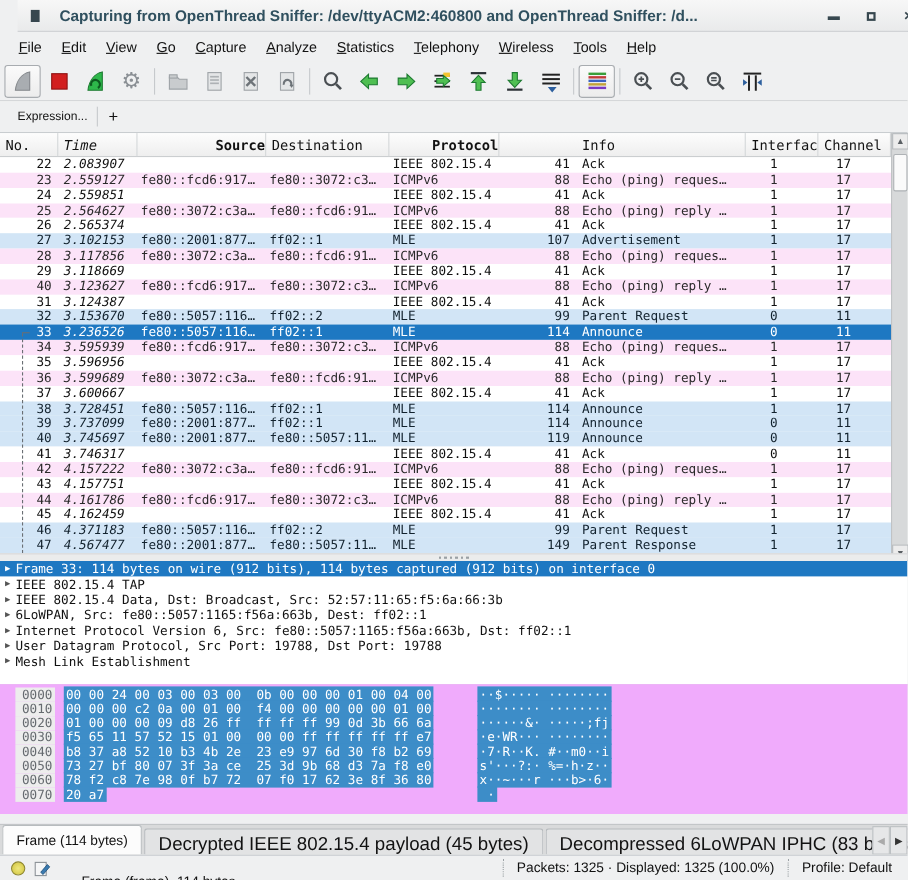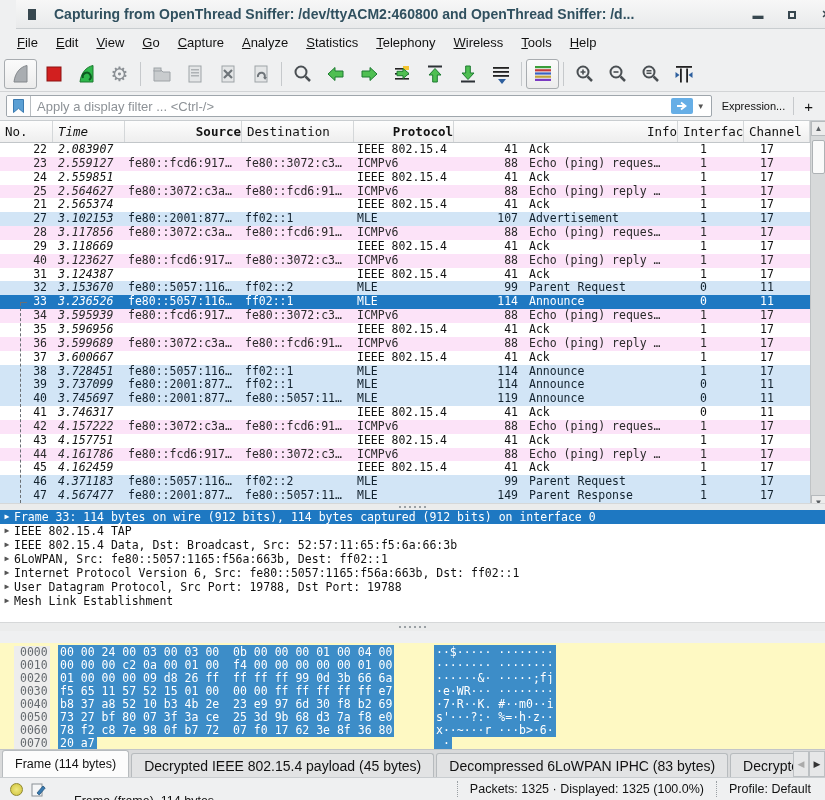--- a/index.html
+++ b/index.html
@@ -92,31 +92,31 @@
 
   
   .details { position:absolute; top:510px; left:0; width:825px; height:112px; background:#ffffff; overflow:hidden; }
   .dline { height:14px; font-size:11.5px; line-height:14px; color:#111;
     display:flex; align-items:center; white-space:pre; }
   .dline .arr { width:14px; text-align:center; font-size:8px; color:#555; flex:0 0 14px; }
   .dline.sel { background:#1e78c2; color:#ffffff; }
   .dline.sel .arr { color:#ffffff; }
 
   
-  .hexpane { position:absolute; top:643px; left:0; width:825px; height:118px; background:#fef9c3; overflow:hidden; padding-top:3px; }
+  .hexpane { position:absolute; top:622px; left:0; width:825px; height:118px; background:#f0abfc; overflow:hidden; padding-top:3px; }
   .hrow { height:13px; font-size:11.5px; line-height:13px; white-space:pre; display:flex; }
   .hrow .off { width:36px; margin-left:14px; color:#666b70; background:#ededed; padding-left:6px; }
   .hrow .hexcol { width:342px; margin-left:8px; }
   .hrow .asccol { width:132px; margin-left:34px; }
   .hl { background:#3d8dc8; color:#ffffff; padding:0 2px; }
 
   
   .tabbar { position:absolute; top:749px; left:0; width:825px; height:28px; background:#d9dadb;
     border-top:1px solid #c3c6c8; display:flex; align-items:flex-end; overflow:hidden; padding-left:2px; }
-  .btab { font-size:14px; color:#121212; background:#e2e3e4; border:1px solid #b7bbbe; border-bottom:none;
+  .btab { font-size:17px; color:#121212; background:#e2e3e4; border:1px solid #b7bbbe; border-bottom:none;
     border-radius:3px 3px 0 0; padding:4px 12px 5px 12px; margin-right:2px; white-space:nowrap; height:24px; }
   .btab.active { background:#fcfcfc; height:27px; padding-top:6px; font-size:12.5px; }
   .tab-arrows { position:absolute; right:0; bottom:0; height:26px; display:flex; }
   .tarr { width:16px; height:26px; background:#e6e7e8; border:1px solid #bcc0c3;
     display:flex; align-items:center; justify-content:center; font-size:9px; color:#333; }
   .tarr.disabled { color:#aaa; }
 
   
   .statusbar { position:absolute; top:777px; left:0; width:825px; height:23px; background:#eff0f1;
     border-top:1px solid #c9cdd0; display:flex; align-items:center; font-size:12.5px; color:#121212; }
@@ -288,47 +288,33 @@
           <rect x="3" y="3" width="16" height="1.8" fill="#222"></rect>
           <rect x="7" y="5.5" width="1.8" height="14" fill="#222"></rect>
           <rect x="13.2" y="5.5" width="1.8" height="14" fill="#222"></rect>
           <path d="M6.5,12 l-4,-3 v6 z" fill="#2d5f9e"></path>
           <path d="M15.5,12 l4,-3 v6 z" fill="#2d5f9e"></path>
         </svg>
     </div>
   </div>
 
   <div class="filterbar">
-    <div class="fwrap">
-      <div class="bkm-btn">
-        <svg width="11" height="14">
-            <path d="M0.5,0.5 h10 v13 l-5,-4.2 l-5,4.2 z" fill="#5a9fd4" stroke="#3a7ab0"></path>
-          </svg>
-      </div>
-      <input class="filter-input" value="" placeholder="Apply a display filter ... &lt;Ctrl-/&gt;" style="">
-      <div class="apply-btn">
-        <svg width="12" height="10">
-            <path d="M1,5 h7 M5,1.5 L9.5,5 L5,8.5" stroke="#ffffff" stroke-width="1.8" fill="none"></path>
-          </svg>
-      </div>
-      <div class="drop-caret">▼</div>
-    </div>
     <div class="expr-label">Expression...</div>
     <div class="fsep"></div>
     <div class="plus-label">+</div>
   </div>
 
   <div class="pheader mono">
       <div class="hcell c-no" style="text-align: left; padding: 3px 0px 0px 5px;">No.</div>
       <div class="hcell c-time" style="text-align: left; padding: 3px 0px 0px 5px;">Time</div>
       <div class="hcell c-src" style="text-align: right; padding: 3px 0px 0px 5px; font-weight: bold;">Source</div>
       <div class="hcell c-dst" style="text-align: left; padding: 3px 0px 0px 5px;">Destination</div>
       <div class="hcell c-proto" style="text-align: right; padding: 3px 0px 0px 5px; font-weight: bold;">Protocol</div>
       <div class="hcell c-len" style="text-align: left; padding: 3px 0px 0px 5px; margin-top: 28px;">Length</div>
-      <div class="hcell c-info" style="text-align: right; padding: 3px 0px 0px 5px;">Info</div>
+      <div class="hcell c-info" style="text-align: left; padding: 3px 0px 0px 5px;">Info</div>
       <div class="hcell c-iface" style="text-align: left; padding: 3px 0px 0px 5px;">Interface ID</div>
       <div class="hcell c-chan" style="text-align: left; padding: 3px 0px 0px 5px;">Channel</div>
     </div>
 
   <div class="plist mono">
     <div class="rel-tick"></div>
     <div class="rel-line"></div>
   <div class="prow white">
         <div class="pc c-no">22</div>
         <div class="pc c-time">2.083907</div>
@@ -367,21 +353,21 @@
         <div class="pc c-time">2.564627</div>
         <div class="pc c-src">fe80::3072:c3a…</div>
         <div class="pc c-dst">fe80::fcd6:91…</div>
         <div class="pc c-proto">ICMPv6</div>
         <div class="pc c-len">88</div>
         <div class="pc c-info">Echo (ping) reply …</div>
         <div class="pc c-iface">1</div>
         <div class="pc c-chan">17</div>
       </div>
       <div class="prow white">
-        <div class="pc c-no">21</div>
+        <div class="pc c-no">26</div>
         <div class="pc c-time">2.565374</div>
         <div class="pc c-src"></div>
         <div class="pc c-dst"></div>
         <div class="pc c-proto">IEEE 802.15.4</div>
         <div class="pc c-len">41</div>
         <div class="pc c-info">Ack</div>
         <div class="pc c-iface">1</div>
         <div class="pc c-chan">17</div>
       </div>
       <div class="prow blue">

